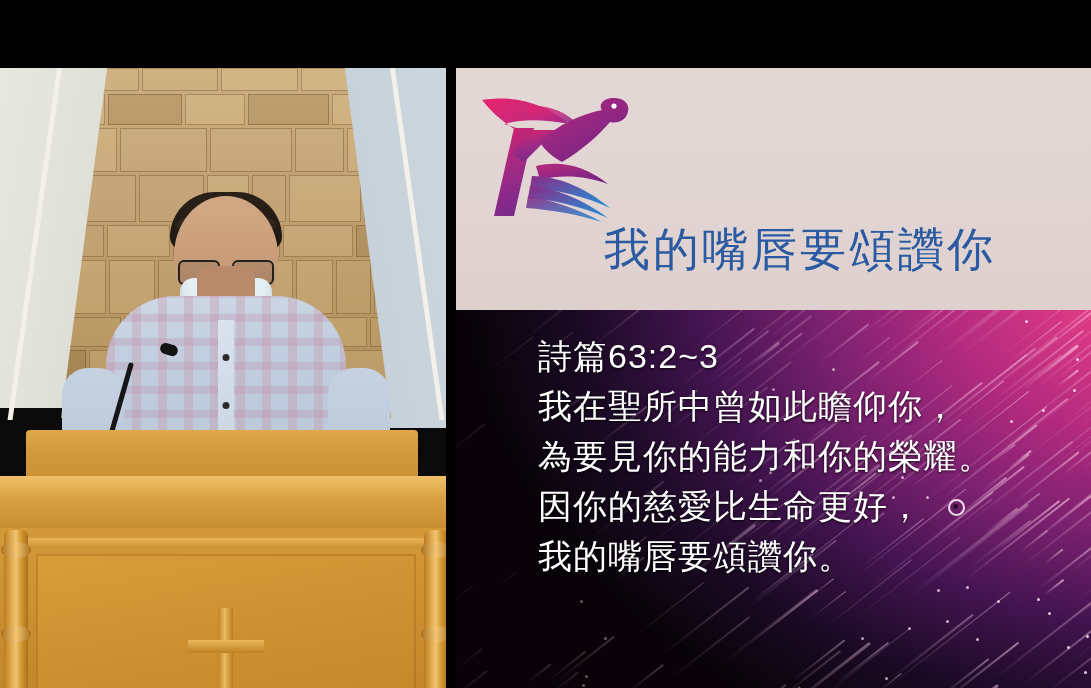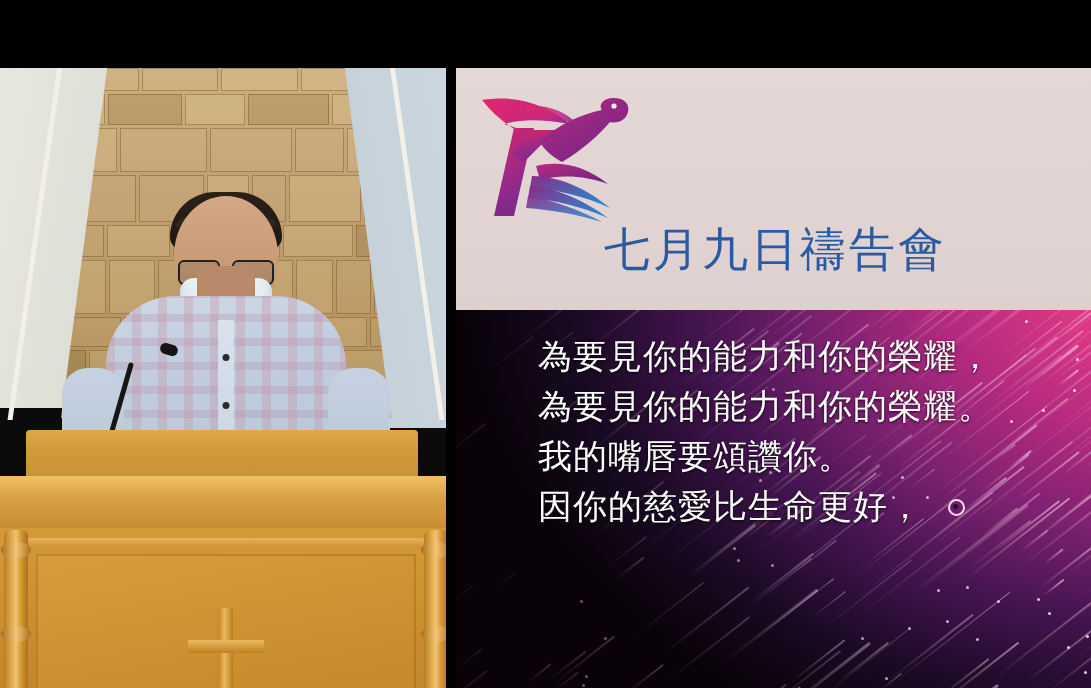--- a/index.html
+++ b/index.html
@@ -369,21 +369,21 @@
           <path d="M66,58 C84,40 108,30 128,26 C124,20 130,14 140,14 C150,14 156,20 154,28 C152,36 144,40 136,38 C124,52 108,66 88,78 C80,74 70,66 66,58 Z" fill="url(#gBody)"></path>
           <circle cx="140" cy="22" r="2.6" fill="#ffffff"></circle>
 
           <path d="M62,82 C86,76 112,82 134,100 C112,92 88,90 66,96 Z" fill="url(#gBody)"></path>
           <path d="M58,92 C84,92 112,104 136,124 C110,112 84,106 56,104 Z" fill="url(#gTail)"></path>
           <path d="M56,102 C82,104 110,116 134,134 C106,122 80,116 54,114 Z" fill="url(#gTail)"></path>
           <path d="M54,112 C78,116 106,126 128,138 C102,130 78,126 52,124 Z" fill="url(#gTail)" opacity="0.9"></path>
         </svg>
       </div>
 
-      <div class="event-title">七月九日禱告會</div>
+      <div class="event-title">我的嘴唇要頌讚你</div>
     </div>
 
     <div class="slide-body">
       <div class="streaks" id="streakLayer">
           <span class="st" style="left: 41.8442px; top: 276.005px; width: 22.5003px; opacity: 0.126; height: 1.25px;"></span>
           <span class="st" style="left: 475.879px; top: 204.751px; width: 42.9021px; opacity: 0.528; height: 1.12px;"></span>
           <span class="st" style="left: 526.685px; top: 83.7737px; width: 93.9958px; opacity: 0.522; height: 1.63px;"></span>
           <span class="st" style="left: 195.206px; top: 5.59661px; width: 61.4597px; opacity: 0.37; height: 1.58px;"></span>
           <span class="st" style="left: 248.778px; top: 250.881px; width: 87.1454px; opacity: 0.233; height: 1.56px;"></span>
           <span class="st" style="left: 453.726px; top: 75.1123px; width: 41.049px; opacity: 0.488; height: 1.18px;"></span>
@@ -587,21 +587,22 @@
           <span class="dot" style="left: 390.896px; top: 88.6678px; opacity: 0.73;"></span>
           <span class="dot" style="left: 376.387px; top: 57.6246px; opacity: 0.71;"></span>
           <span class="dot" style="left: 627.85px; top: 361.38px; opacity: 1;"></span>
           <span class="dot" style="left: 541.17px; top: 290.35px; opacity: 0.9;"></span>
           <span class="dot" style="left: 592.183px; top: 302.103px; opacity: 0.96;"></span>
           <span class="dot" style="left: 586.475px; top: 99.1984px; opacity: 0.95;"></span>
           <span class="dot" style="left: 148.324px; top: 327.263px; opacity: 0.45;"></span>
           <span class="ring" style="left: 492px; top: 189px;"></span>
         </div>
       <div class="verse">
-        <div class="ln">為要見你的能力和你的榮耀，</div>
+        <div class="ln">詩篇63:2~3</div>
+        <div class="ln">我在聖所中曾如此瞻仰你，</div>
         <div class="ln">為要見你的能力和你的榮耀。</div>
+        <div class="ln">因你的慈愛比生命更好，</div>
         <div class="ln">我的嘴唇要頌讚你。</div>
-        <div class="ln">因你的慈愛比生命更好，</div>
       </div>
     </div>
 
   </div>
 </div>
 
 </body></html>

